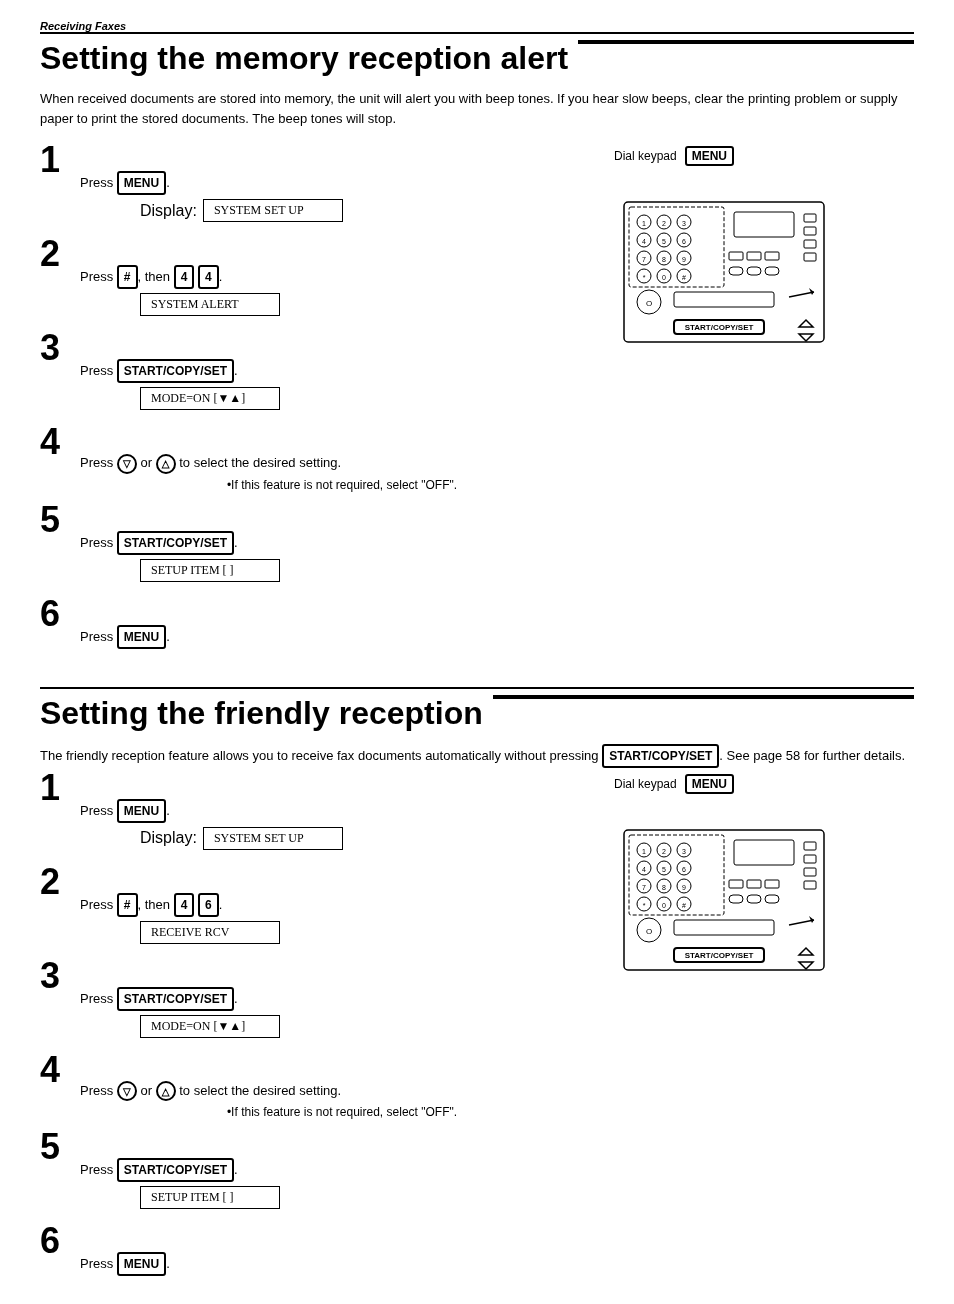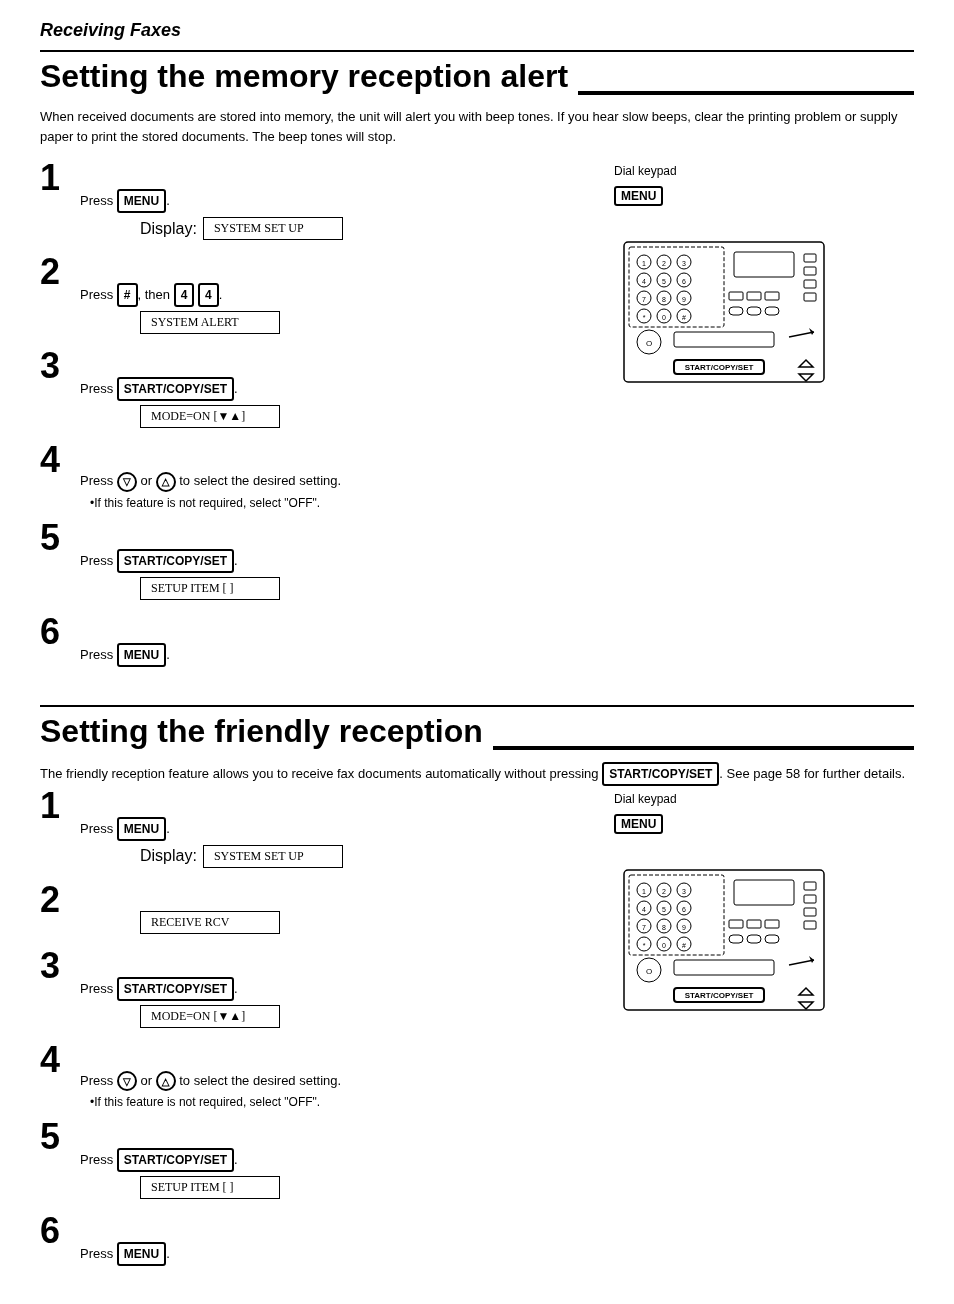--- a/index.html
+++ b/index.html
@@ -11,36 +11,36 @@
       min-height: 1304px;
       padding: 0;
     }
 
     .page {
       padding: 20px 40px 30px 40px;
     }
 
     .header-italic {
       font-style: italic;
-      font-size: 18px;
-      font-weight: bold;
-      margin-bottom: 9px;
+      font-size: 11px;
+      font-weight: bold;
+      margin-bottom: 0;
     }
 
     .section-divider {
       border-top: 2px solid #000;
       margin-bottom: 6px;
     }
 
     .section-title {
       font-size: 32px;
       font-weight: bold;
       margin-bottom: 12px;
       display: flex;
-      align-items: flex-end;
+      align-items: flex-start;
       gap: 0;
     }
 
     .section-title-line {
       flex: 1;
       height: 4px;
       background: #000;
       margin-left: 10px;
     }
 
@@ -125,35 +125,35 @@
       border: 2px solid #000;
       border-radius: 50%;
       font-size: 10px;
       font-weight: bold;
     }
 
     .sub-bullet {
       font-size: 12px;
       margin-left: 10px;
       margin-top: 2px;
+      text-align: center;
     }
 
     
     .diagram-column {
       width: 300px;
       min-width: 280px;
     }
 
     .diagram-label-row {
       display: flex;
-      align-items: flex-start;
+      align-items: center;
       gap: 8px;
       margin-bottom: 6px;
       font-size: 12px;
-      flex-direction: column;
     }
 
     .fax-machine-svg {
       width: 280px;
       height: 200px;
     }
 
     .page-number {
       font-size: 14px;
       font-weight: bold;
@@ -343,20 +343,23 @@
           <div class="display-box">
             <span class="display-label">Display:</span>
             <span class="lcd-box">SYSTEM SET UP</span>
           </div>
         </div>
       </div>
 
       <div class="step-row">
         <div class="step-number">2</div>
         <div class="step-content">
+          <div class="step-text">
+            Press <span class="btn">#</span>, then <span class="btn">4</span> <span class="btn">6</span>.
+          </div>
           <div class="display-box">
             <span class="lcd-box">RECEIVE RCV</span>
           </div>
         </div>
       </div>
 
       <div class="step-row">
         <div class="step-number">3</div>
         <div class="step-content">
           <div class="step-text">

